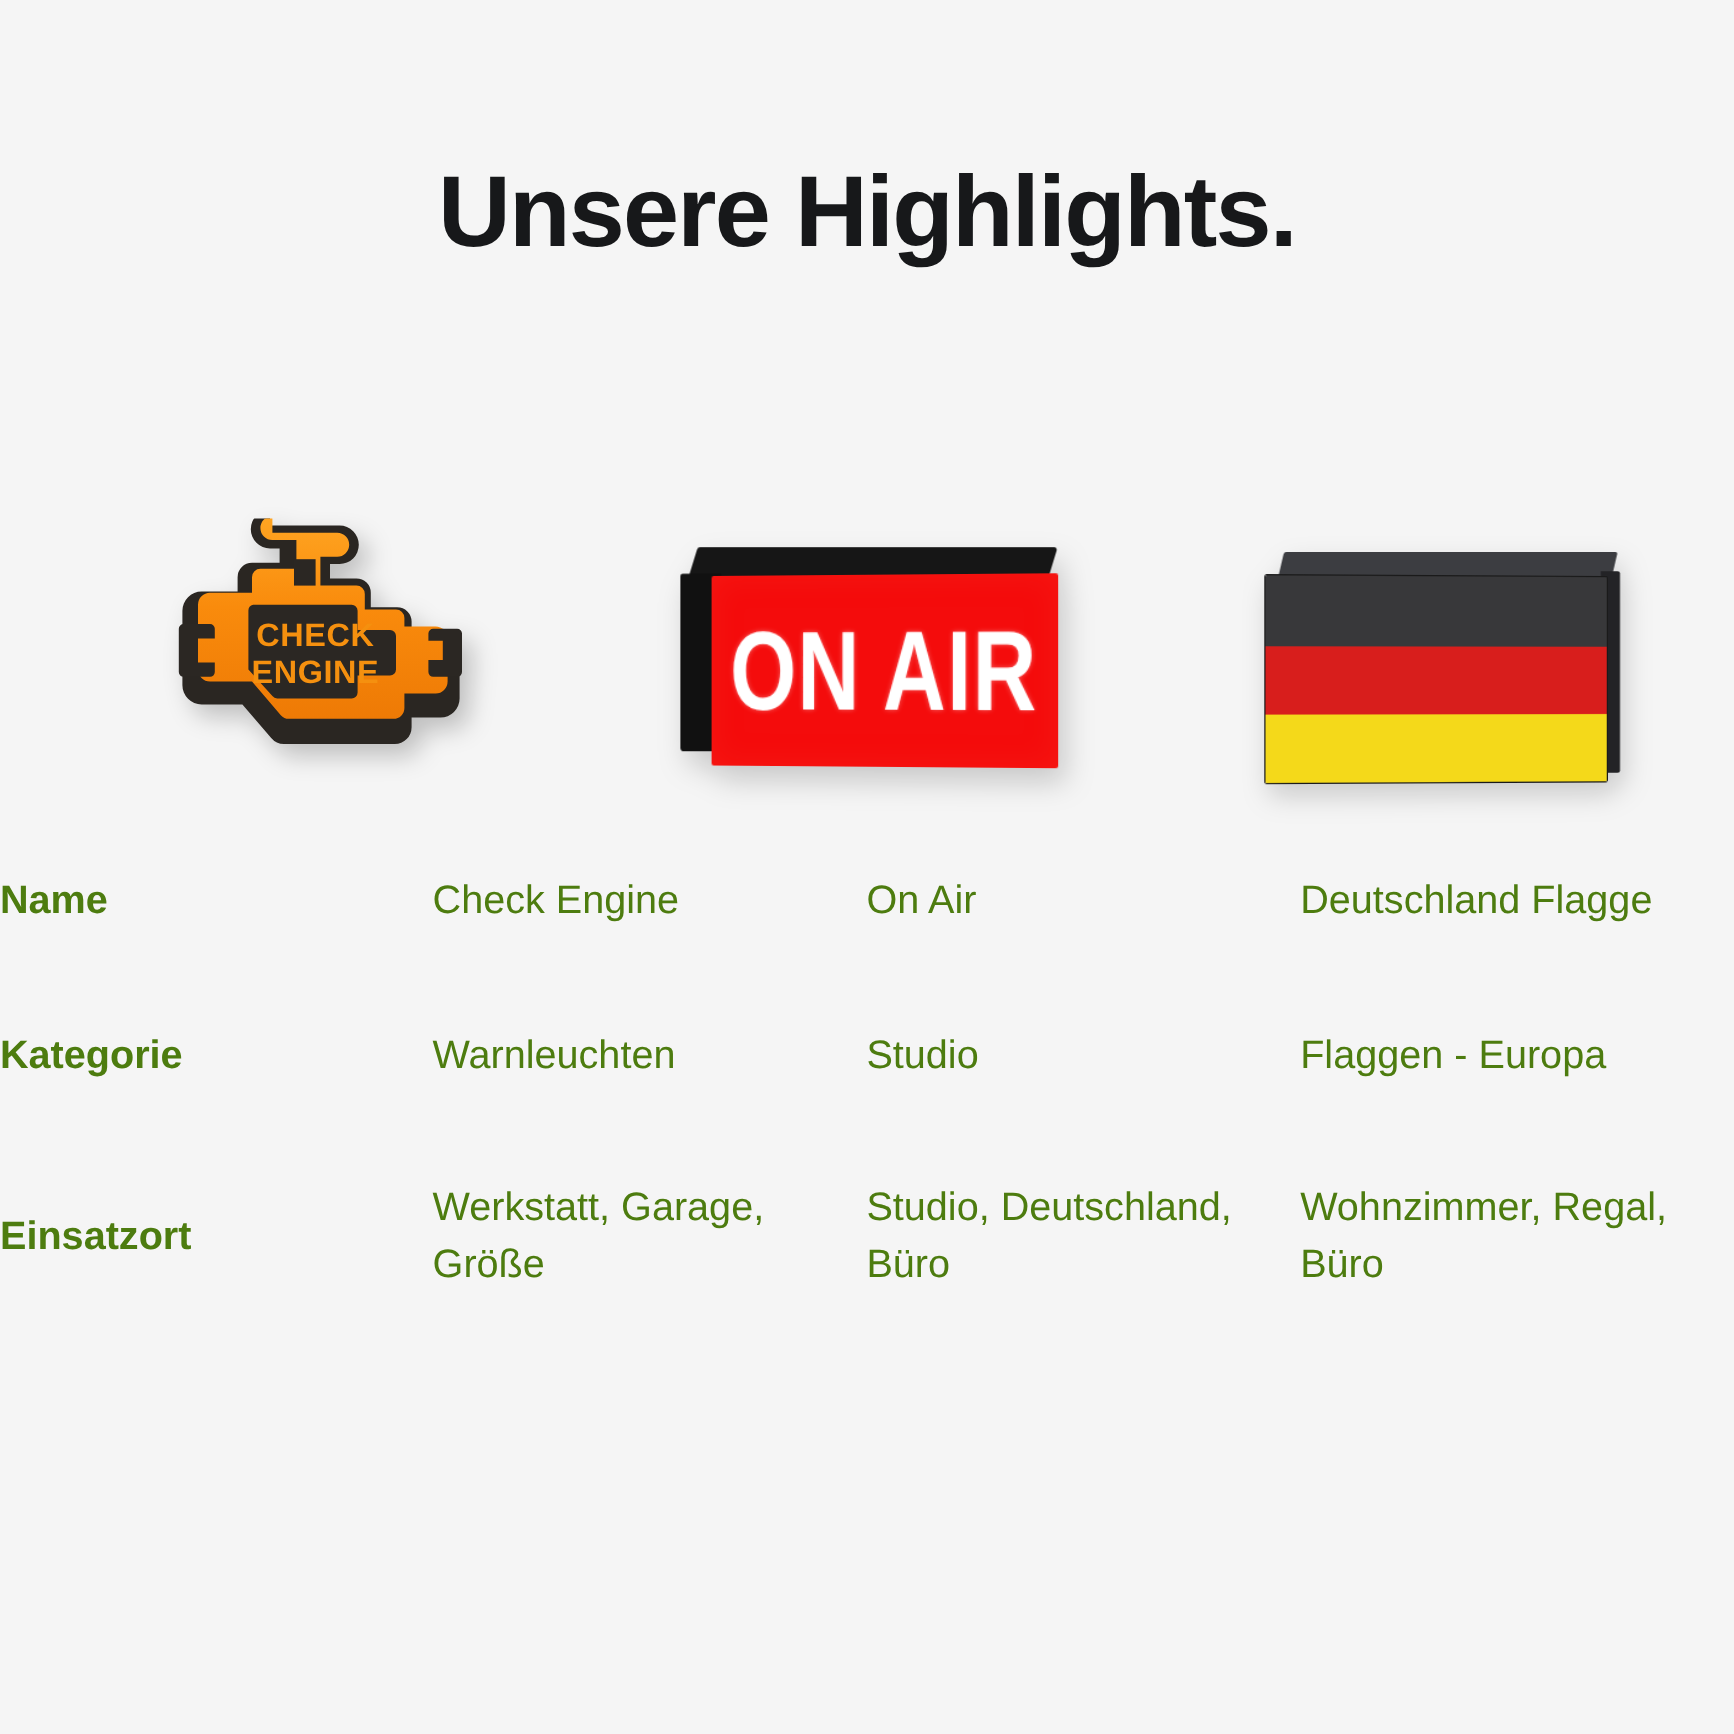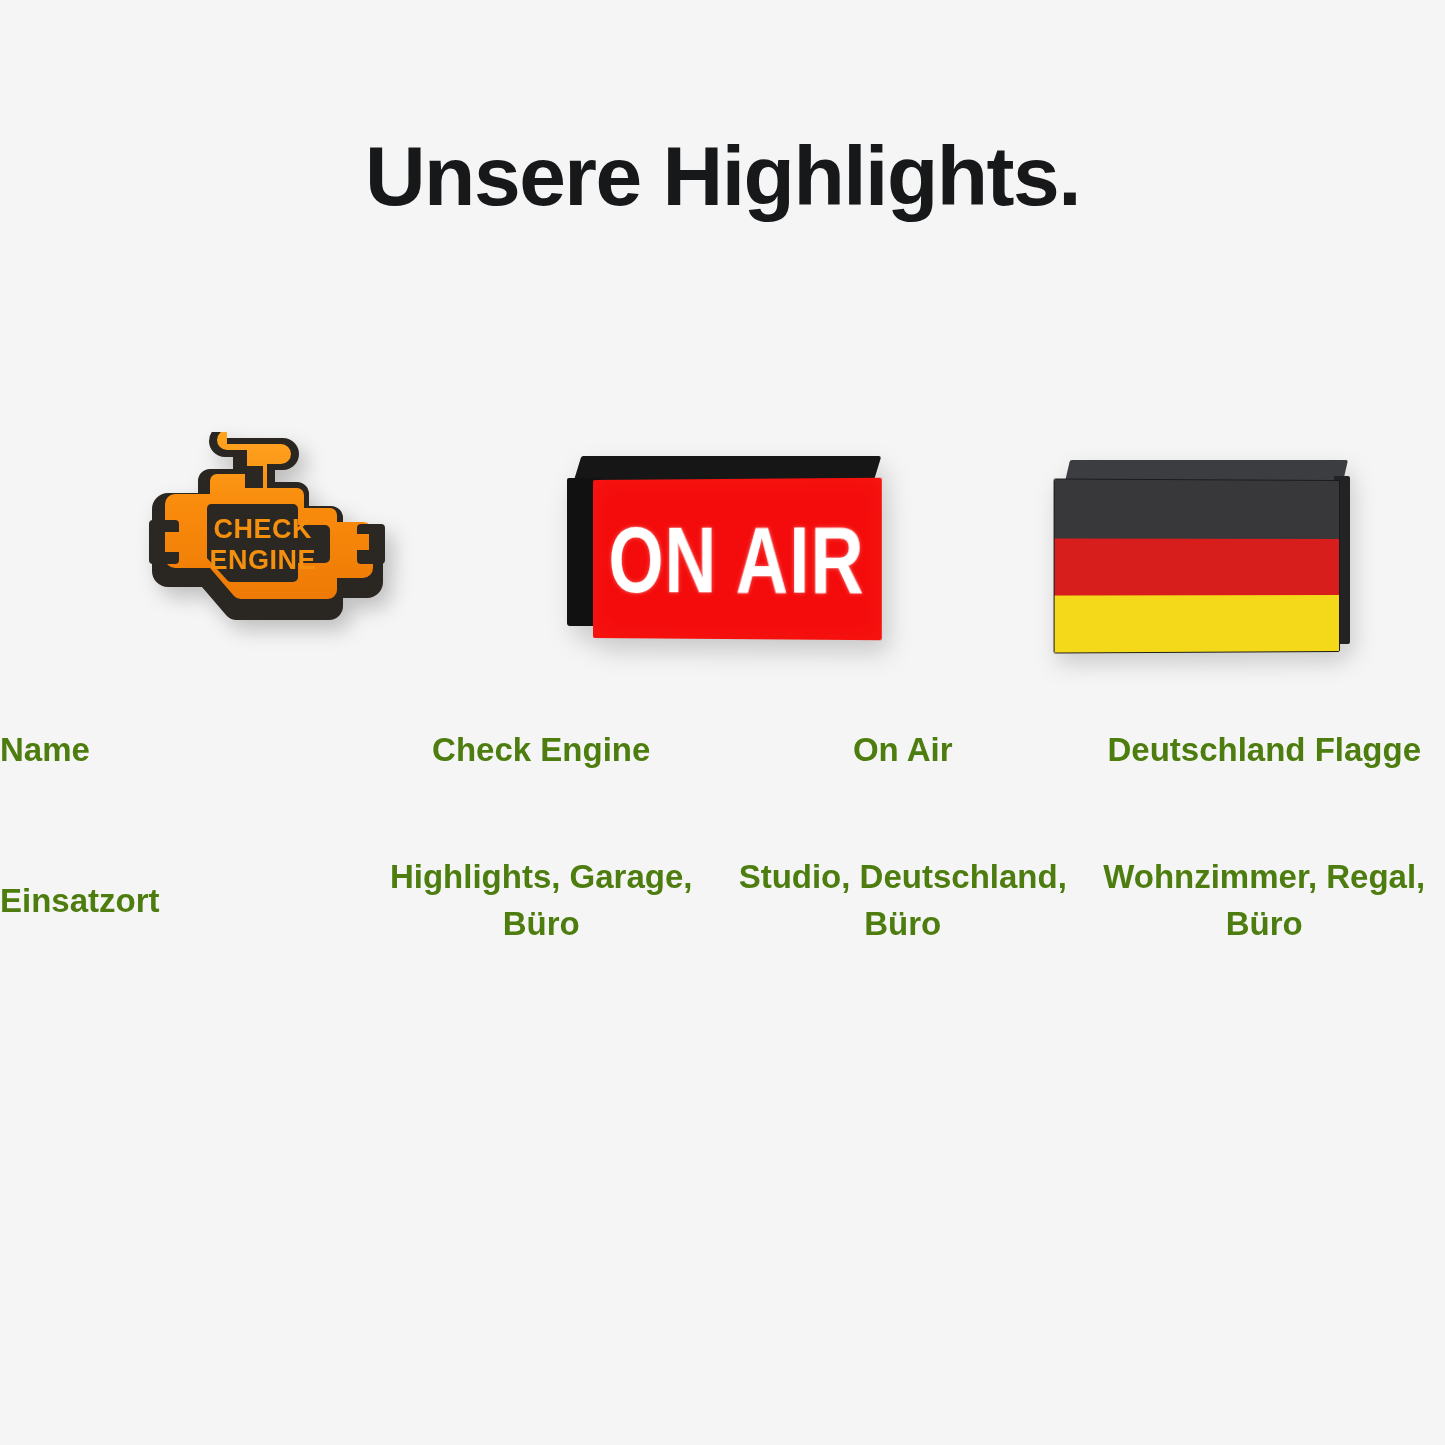--- a/index.html
+++ b/index.html
@@ -190,22 +190,22 @@
 
   .row-label {
     width: 360px;
     padding-left: 65px;
     font-weight: bold;
     text-align: left;
     font-size: 34px;
   }
   .row-value {
     width: 361px;
-    text-align: center;
-    font-weight: bold;
+    text-align: left;
+    font-weight: normal;
   }
 </style>
 </head>
 <body>
 
 <h1 class="page-title">Unsere Highlights.</h1>
 
 <div class="product-row">
 
   <div class="product-cell first">
@@ -278,20 +278,26 @@
 </div>
 
 <table class="spec-table">
   <tbody>
     <tr>
       <td class="row-label">Name</td>
       <td class="row-value">Check Engine</td>
       <td class="row-value">On Air</td>
       <td class="row-value">Deutschland Flagge</td>
     </tr>
+    <tr>
+      <td class="row-label">Kategorie</td>
+      <td class="row-value">Warnleuchten</td>
+      <td class="row-value">Studio</td>
+      <td class="row-value">Flaggen - Europa</td>
+    </tr>
     <tr class="tall">
       <td class="row-label">Einsatzort</td>
-      <td class="row-value">Highlights, Garage, Büro</td>
+      <td class="row-value">Werkstatt, Garage, Größe</td>
       <td class="row-value">Studio, Deutschland, Büro</td>
       <td class="row-value">Wohnzimmer, Regal, Büro</td>
     </tr>
   </tbody>
 </table>
 
 </body></html>

